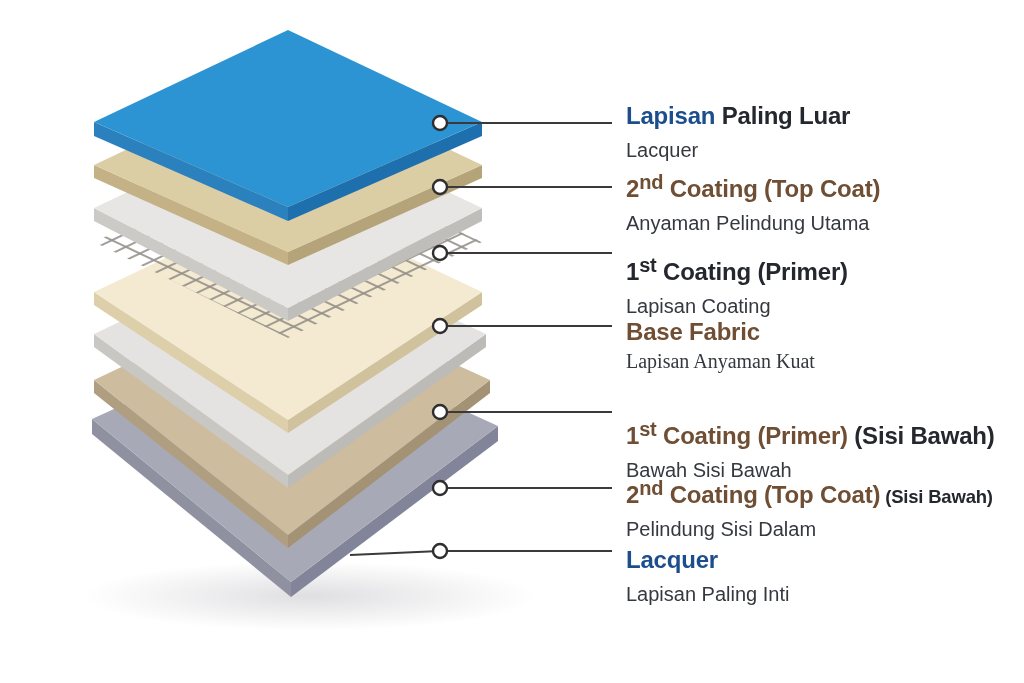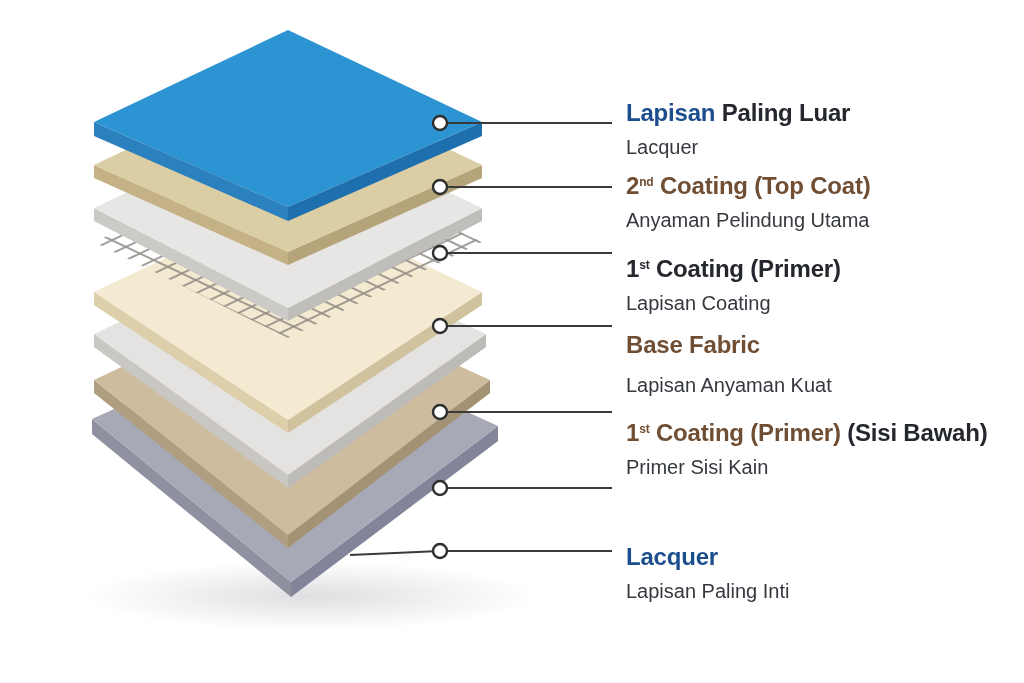--- a/index.html
+++ b/index.html
@@ -17,27 +17,27 @@
   .labels{position:absolute;inset:0;padding-left:8px;}
   .label{position:absolute;left:626px;width:396px;}
   .label-title{
     font-weight:700;font-size:24px;line-height:27px;letter-spacing:-0.2px;
     white-space:nowrap;
   }
   .label-title[data-tone="blue"]{color:var(--heading-blue,#1c4e8e);}
   .label-title[data-tone="brown"]{color:var(--heading-brown,#6f4e33);}
   .label-title[data-tone="dark"]{color:var(--heading-dark,#24272d);}
   .h-tail,.h-tail-small{color:var(--heading-dark,#24272d);}
-  .h-sup{font-size:12px;vertical-align:8px;}
+  .h-sup{font-size:20px;vertical-align:8px;}
   .h-tail-small{font-size:18.5px;}
   .label-sub{
     font-size:20px;line-height:26px;color:var(--subtitle,#35393f);
     margin-top:6px;white-space:nowrap;
   }
-  .label-sub.sub2{margin-top:12px;}
+  .label-sub.sub2{margin-top:1px;font-family:Liberation Serif, serif;}
 </style>
 </head>
 <body>
 
 <div class="stage">
 
   <div class="stack-shadow"></div>
 
   <svg class="diagram" width="1024" height="683" viewBox="0 0 1024 683">
     <defs>
@@ -130,31 +130,36 @@
       <div class="label-sub">Anyaman Pelindung Utama</div>
       <div class="label-sub sub2"></div>
     </div>
 
     <div class="label" style="top:252px">
       <div class="label-title" data-tone="dark"><span class="h-num">1</span><span class="h-sup">st</span><span class="h-main"> Coating (Primer)</span><span class="h-tail"></span><span class="h-tail-small"></span></div>
       <div class="label-sub">Lapisan Coating</div>
       <div class="label-sub sub2"></div>
     </div>
 
-    <div class="label" style="top:328px">
+    <div class="label" style="top:312px">
       <div class="label-title" data-tone="brown"><span class="h-num"></span><span class="h-sup"></span><span class="h-main">Base Fabric</span><span class="h-tail"></span><span class="h-tail-small"></span></div>
       <div class="label-sub sub2">Lapisan Anyaman Kuat</div>
     </div>
 
     <div class="label" style="top:416px">
       <div class="label-title" data-tone="brown"><span class="h-num">1</span><span class="h-sup">st</span><span class="h-main"> Coating (Primer)</span><span class="h-tail"> (Sisi Bawah)</span><span class="h-tail-small"></span></div>
-      <div class="label-sub">Primer Sisi Kain</div>
+      <div class="label-sub">Bawah Sisi Bawah</div>
       <div class="label-sub sub2"></div>
     </div>
 
+    <div class="label" style="top:475px">
+      <div class="label-title" data-tone="brown"><span class="h-num">2</span><span class="h-sup">nd</span><span class="h-main"> Coating (Top Coat)</span><span class="h-tail"></span><span class="h-tail-small"> (Sisi Bawah)</span></div>
+      <div class="label-sub">Pelindung Sisi Dalam</div>
+      <div class="label-sub sub2"></div>
+    </div>
 
     <div class="label" style="top:540px">
       <div class="label-title" data-tone="blue"><span class="h-num"></span><span class="h-sup"></span><span class="h-main">Lacquer</span><span class="h-tail"></span><span class="h-tail-small"></span></div>
       <div class="label-sub">Lapisan Paling Inti</div>
       <div class="label-sub sub2"></div>
     </div>
 
   </div>
 </div>
 

